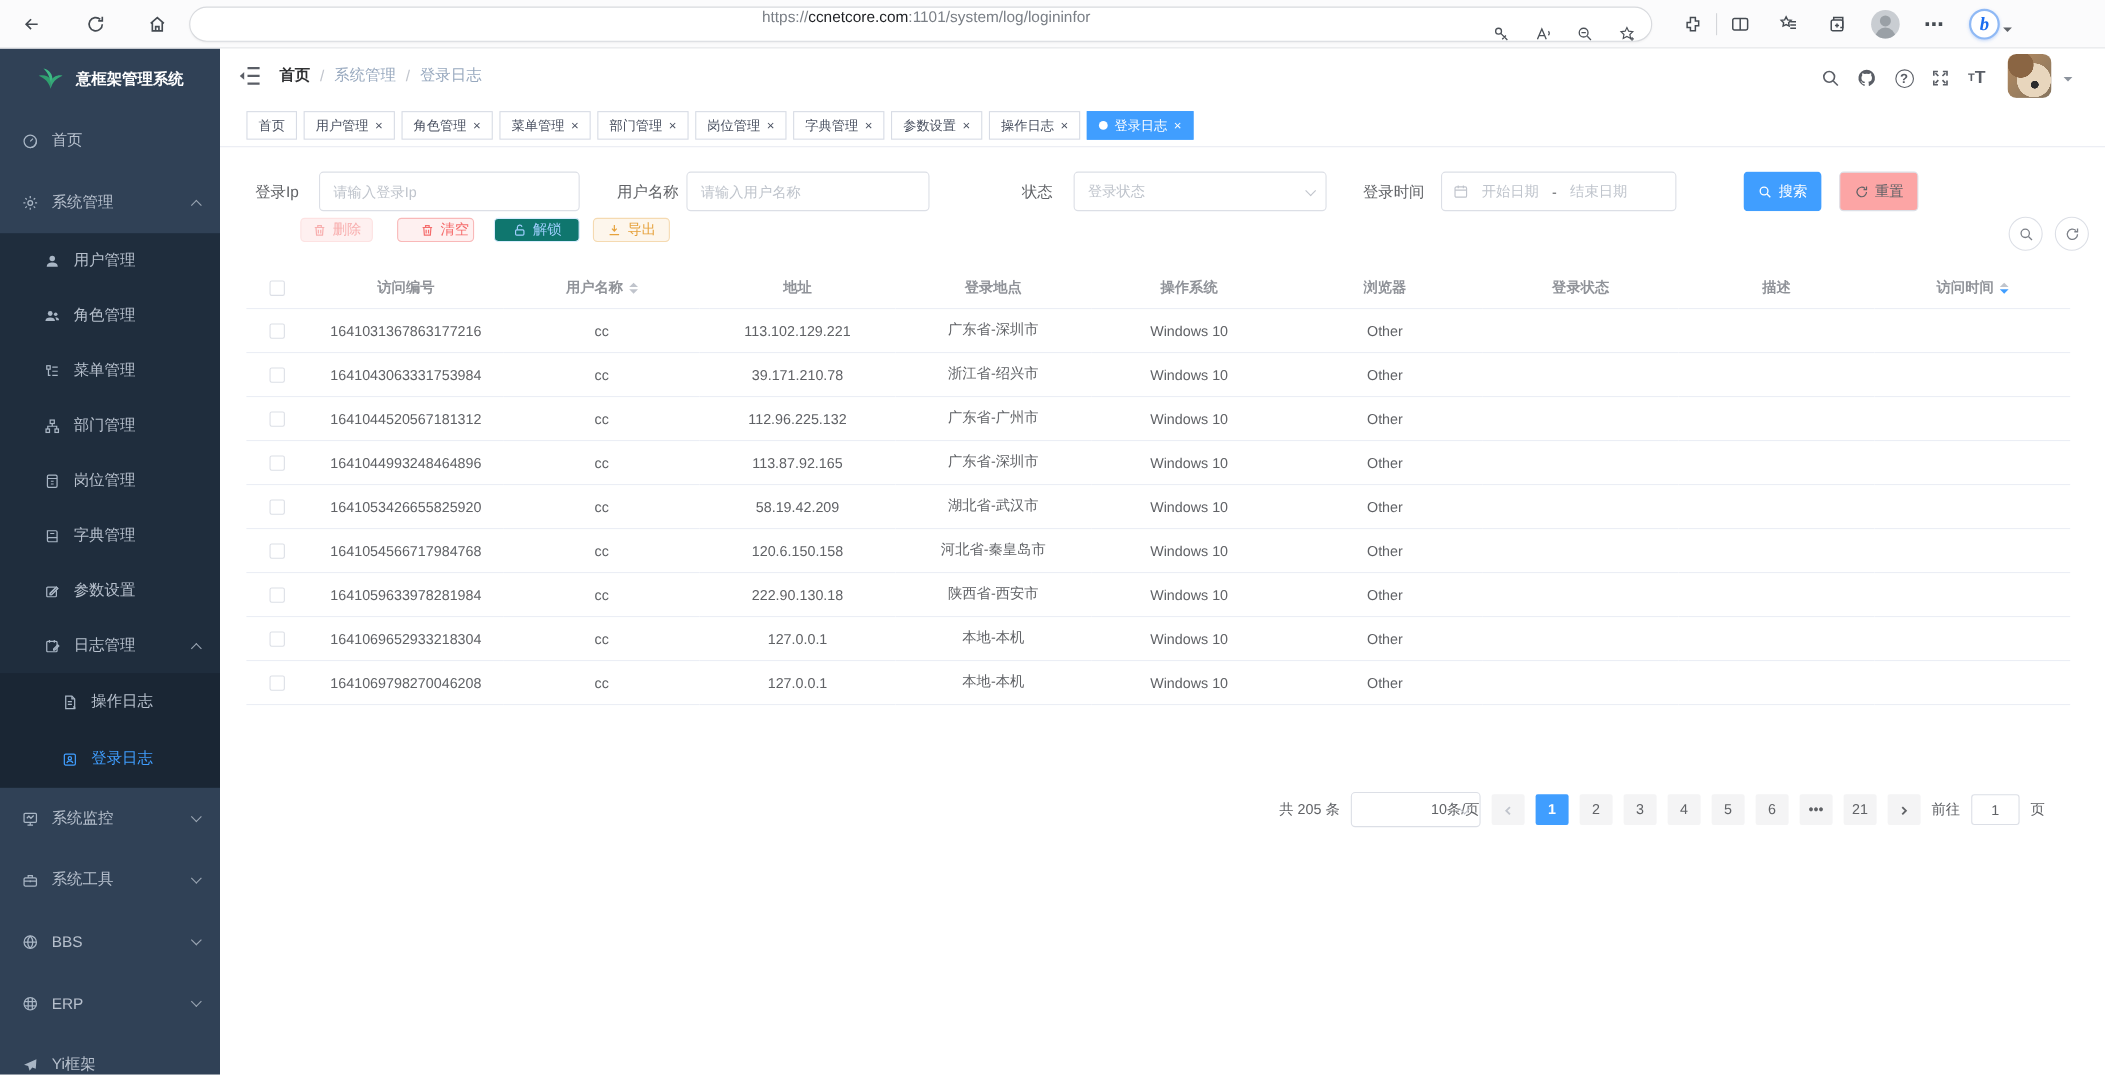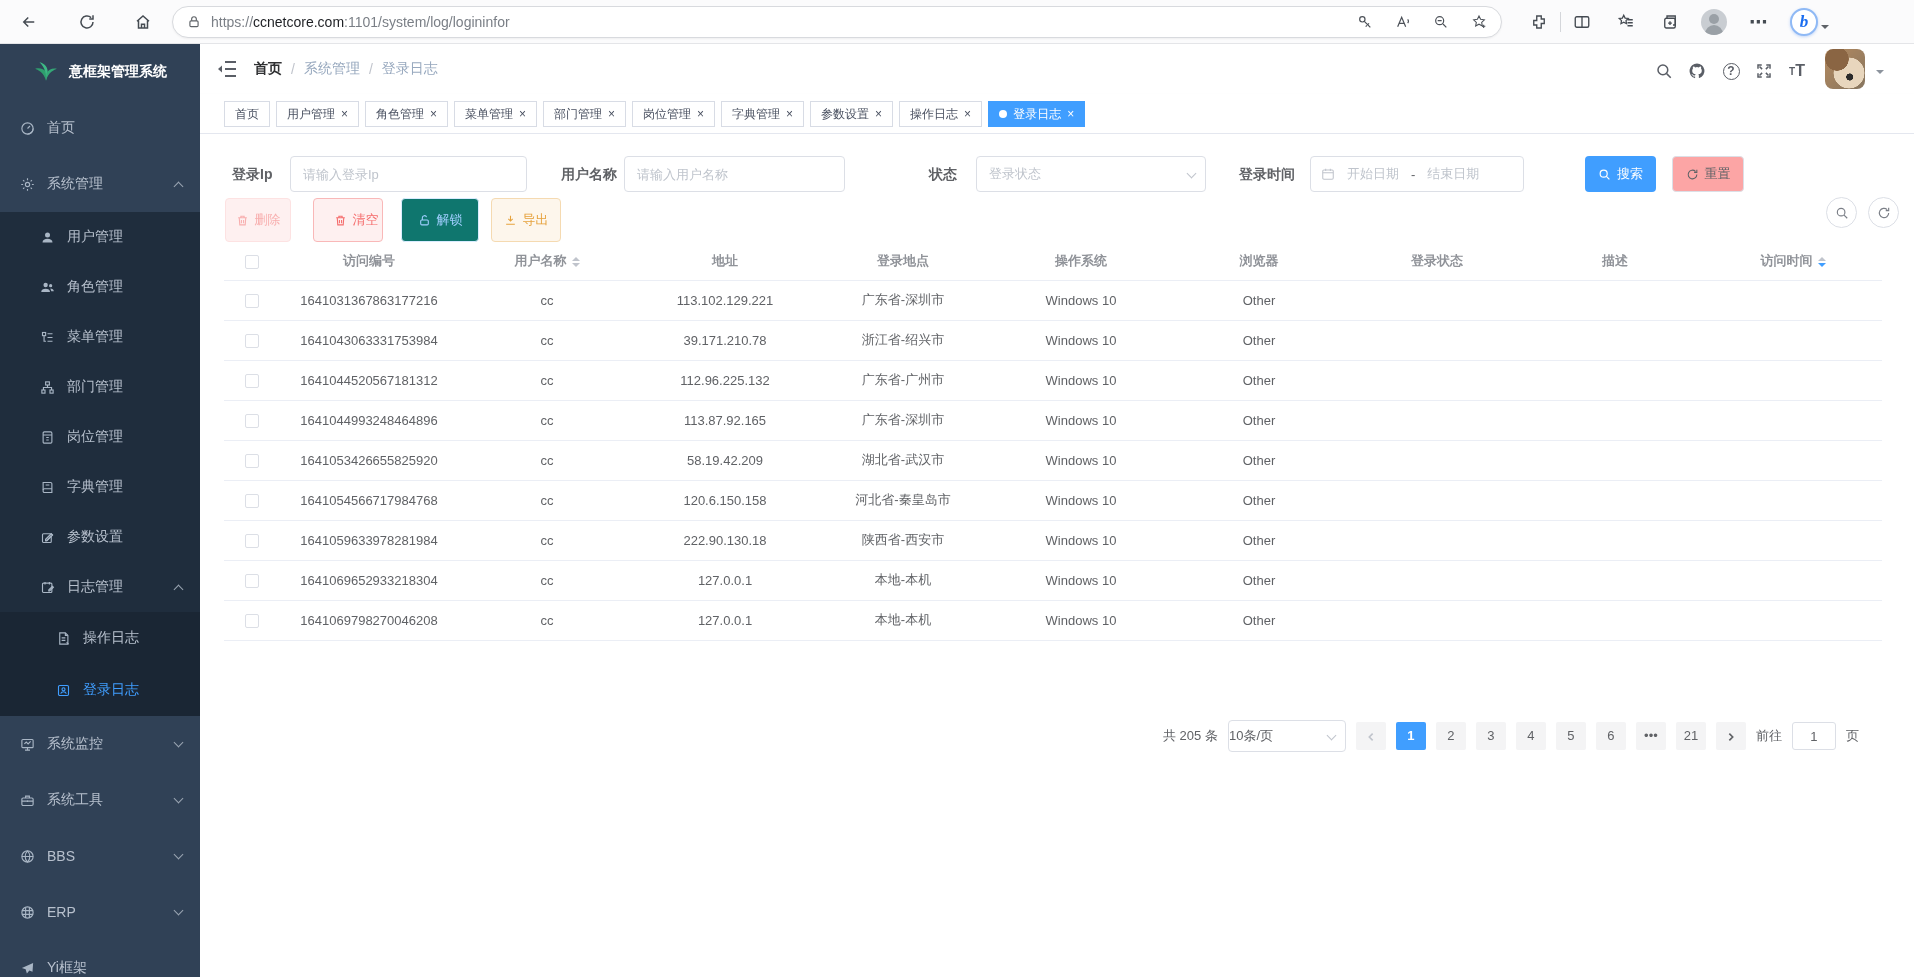--- a/index.html
+++ b/index.html
@@ -4,21 +4,21 @@
 <style>
   * { margin:0; padding:0; box-sizing:border-box; }
   html,body { width:1914px; height:977px; overflow:hidden; background:#fff;
     font-family:"Liberation Sans","DejaVu Sans",sans-serif; }
   .screen { position:relative; width:1914px; height:977px; background:#fff; }
 
   
   .browser { position:absolute; left:0; top:0; width:1914px; height:44px; background:#fbfbfc; border-bottom:1px solid #e4e5e8; z-index:30; }
   .bico { position:absolute; top:7px; width:30px; height:30px; display:flex; align-items:center; justify-content:center; color:#454b52; border-radius:6px; }
   .bico svg { width:18px; height:18px; }
-  .url-pill { position:absolute; left:172px; top:6px; width:1330px; height:32px; background:#fff; border:1px solid #d8dade; border-radius:16px; box-shadow:0 1px 2px rgba(0,0,0,.05); display:flex; align-items:center; padding:0 14px; }
+  .url-pill { position:absolute; left:172px; top:6px; width:1330px; height:32px; background:#fff; border:1px solid #d8dade; border-radius:16px; box-shadow:0 1px 2px rgba(0,0,0,.05); display:flex; align-items:center; padding:0 14px;flex-direction:column; }
   .url-text { font-size:14px; color:#7a7f86; margin-left:10px; white-space:nowrap; }
   .url-text .dom { color:#1d1f23; }
   .pill-icons { margin-left:auto; display:flex; align-items:center; gap:22px; color:#4c5158; }
   .pill-icons svg { width:16px; height:16px; }
   .tb-right { position:absolute; top:0; height:44px; display:flex; align-items:center; color:#454b52; }
   .tb-right .bico { position:static; }
   .tbdiv { width:1px; height:20px; background:#d4d6da; margin:0 6px; }
   .avatar-b { width:26px; height:26px; border-radius:50%; background:#c9cdd2; position:relative; overflow:hidden; }
   .avatar-b::before { content:""; position:absolute; left:8px; top:5px; width:10px; height:10px; border-radius:50%; background:#9aa0a6; }
   .avatar-b::after  { content:""; position:absolute; left:4px; top:16px; width:18px; height:12px; border-radius:9px 9px 0 0; background:#9aa0a6; }
@@ -62,34 +62,34 @@
   
   .tags { position:absolute; left:200px; top:94px; width:1714px; height:40px; background:#fff; border-bottom:1px solid #e4e7ef; box-shadow:0 1px 3px rgba(0,0,0,.04); }
   .tags-inner { display:flex; gap:6px; padding:7px 0 0 24px; }
   .tab { height:26px; display:inline-flex; align-items:center; gap:6px; padding:0 10px; border:1px solid #d8dce5; background:#fff; color:#495060; font-size:12px; cursor:pointer; white-space:nowrap; }
   .tab .x { font-size:12px; line-height:1; }
   .tab.active { background:#409eff; border-color:#409eff; color:#fff; }
   .tab .dot { width:8px; height:8px; border-radius:50%; background:#fff; display:inline-block; }
 
   
   .main { position:absolute; left:200px; top:134px; width:1714px; height:843px; background:#fff; }
-  .flabel { position:absolute; top:22px; height:36px; line-height:36px; font-size:14px; font-weight:bold; color:#606266; }
+  .flabel { position:absolute; top:22px; height:36px; line-height:36px; font-size:14px; font-weight:normal; color:#606266; }
   .finput { position:absolute; top:22px; height:36px; border:1px solid #dcdfe6; border-radius:4px; font-size:13px; color:#606266; padding:0 12px; outline:none; background:#fff; }
   .finput::placeholder { color:#bfc4cc; }
   .fsel { position:absolute; top:22px; height:36px; border:1px solid #dcdfe6; border-radius:4px; display:flex; align-items:center; padding:0 12px; font-size:13px; color:#bfc4cc; background:#fff; cursor:pointer; }
   .sel-chev { position:absolute; right:10px; width:7px; height:7px; border-right:1.3px solid #c0c4cc; border-bottom:1.3px solid #c0c4cc; transform:rotate(45deg); margin-top:-2px; }
   .drange { position:absolute; top:22px; height:36px; border:1px solid #dcdfe6; border-radius:4px; display:flex; align-items:center; gap:12px; padding:0 10px; font-size:13px; background:#fff; cursor:pointer; }
   .drange .ph { color:#bfc4cc; }
   .drange .sep { color:#606266; }
   .drange svg { width:14px; height:14px; color:#c0c4cc; }
   .btn { display:inline-flex; align-items:center; justify-content:center; gap:6px; border-radius:4px; font-size:13px; cursor:pointer; border:1px solid transparent; }
   .btn svg { width:13px; height:13px; }
   .btn-search { position:absolute; left:1385px; top:22px; width:71px; height:36px; background:#409eff; color:#fff; }
   .btn-reset { position:absolute; left:1472px; top:22px; width:72px; height:36px; background:#fca5a5; border-color:#dcdfe6; color:#606266; }
-  .tbtn { position:absolute; top:64px; height:44px; }
+  .tbtn { position:absolute; top:64px; height:22px;margin-left:48px; }
   .b-del { left:25px; width:66px; color:#f8aeae; background:#fef0f0; border-color:#fde2e2; }
   .b-clear { left:113px; width:70px; color:#f56c6c; background:#fef0f0; border-color:#f9b8b8;padding-left:16px; }
   .b-unlock { left:201px; width:78px; color:#a0cfff; background:#0f766e; border-color:#d9ecff; }
   .b-export { left:291px; width:70px; color:#e6a23c; background:#fdf6ec; border-color:#f5dab1; }
   .circ-btn { position:absolute; top:63px; width:31px; height:31px; border:1px solid #dcdfe6; border-radius:50%; background:#fff; display:flex; align-items:center; justify-content:center; color:#7b7f87; cursor:pointer; }
   .circ-btn svg { width:14px; height:14px; }
 
   
   table { position:absolute; left:24px; top:109px; width:1658px; border-collapse:collapse; table-layout:fixed; font-size:13px; }
   col.c-cb { width:56px; } col.c { width:178px; }
@@ -97,21 +97,21 @@
   tbody td { height:40px; color:#606266; border-bottom:1px solid #ebeef5; text-align:center; white-space:nowrap; overflow:hidden; }
   .cb { display:inline-block; width:14px; height:14px; border:1px solid #dcdfe6; border-radius:2px; background:#fff; vertical-align:middle; cursor:pointer; }
   .sort { display:inline-flex; flex-direction:column; margin-left:5px; vertical-align:middle; }
   .sort i { width:0; height:0; border:4px solid transparent; display:block; }
   .sort .cu { border-bottom-color:#c0c4cc; margin-bottom:2px; }
   .sort .cd { border-top-color:#c0c4cc; }
   .sort .cd.on { border-top-color:#409eff; }
 
   
   .pager { position:absolute; left:963px; top:586px; height:32px; display:flex; align-items:center; gap:10px; font-size:13px; color:#606266; white-space:nowrap; }
-  .psel { position:relative; width:118px; height:32px; border:1px solid #dcdfe6; border-radius:4px; display:flex; align-items:center; justify-content:flex-start; color:#606266; cursor:pointer; }
+  .psel { position:relative; width:118px; height:32px; border:1px solid #dcdfe6; border-radius:4px; display:flex; align-items:center; justify-content:flex-end; color:#606266; cursor:pointer;padding-left:16px; }
   .pg { min-width:30px; height:28px; line-height:28px; text-align:center; background:#f4f4f5; color:#606266; border-radius:2px; padding:0 4px; cursor:pointer; }
   .pg.active { background:#409eff; color:#fff; font-weight:bold; }
   .pg.nav svg { width:10px; height:10px; vertical-align:middle; }
   .pg.prev { color:#c0c4cc; }
   .goto-inp { width:44px; height:28px; border:1px solid #dcdfe6; border-radius:3px; text-align:center; font-size:13px; color:#606266; outline:none; }
 </style>
 </head>
 <body>
 
 <div class="screen">

